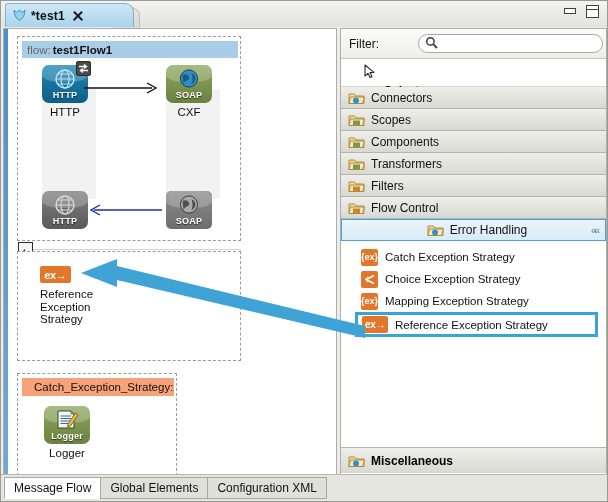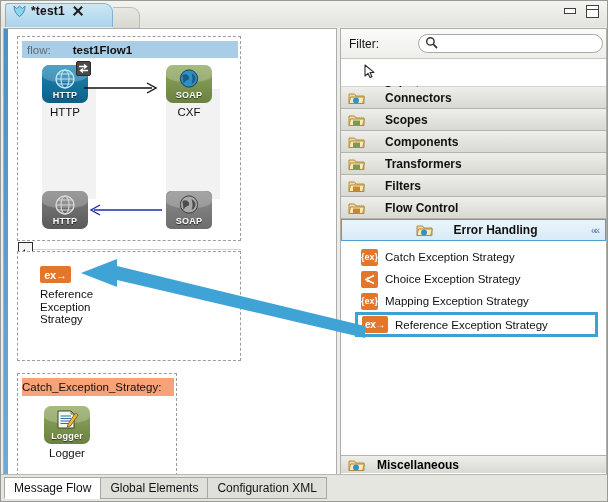--- a/index.html
+++ b/index.html
@@ -8,25 +8,25 @@
     font-family:"Liberation Sans",sans-serif;
     font-size:12px;color:#000;
     background:#e9e9e4;
   }
   .app{position:relative;width:608px;height:502px;box-sizing:border-box;
        border:1px solid #9a9a94;background:#ececec;}
 
   
   .titlebar{position:absolute;left:0;top:0;width:606px;height:26px;
     background:linear-gradient(#f3f3f0,#e3e3de);}
-  .tab{position:absolute;left:4px;top:2px;height:24px;width:108px;
+  .tab{position:absolute;left:4px;top:2px;height:24px;width:129px;
     background:linear-gradient(#cfe7f5,#a9d3ec);
     border:1px solid #7fb3d4;border-bottom:none;
     border-radius:3px 9px 0 0;box-sizing:border-box;
-    display:flex;align-items:flex-start;padding-left:6px;}
+    display:flex;align-items:center;padding-left:6px;}
   .tab-icon{width:15px;height:15px;margin-right:4px;flex:0 0 auto;}
   .tab-label{font-size:12px;font-weight:bold;color:#111;letter-spacing:.2px;}
   .tab-close{margin-left:6px;width:14px;height:14px;position:relative;}
   .tab-close:before,.tab-close:after{
     content:"";position:absolute;left:1px;top:6px;width:12px;height:2.4px;
     background:#1c1c1c;}
   .tab-close:before{transform:rotate(45deg);}
   .tab-close:after{transform:rotate(-45deg);}
   .tab-tail{position:absolute;left:112px;top:6px;width:26px;height:20px;
     background:linear-gradient(#e8e8e3,#d8d8d2);
@@ -48,40 +48,40 @@
     background:linear-gradient(#4d8fc4,#6fa9d6);}
   .canvas{position:absolute;left:4px;top:0;right:0;bottom:0;background:#fff;
     overflow:hidden;}
 
   
   .flowbox{position:absolute;left:9px;top:7px;width:224px;height:205px;
     border:1px dashed #9d9d97;box-sizing:border-box;background:#fff;}
   .flowhdr{position:absolute;left:4px;top:4px;width:216px;height:17px;
     background:#a9cde7;display:flex;align-items:center;padding-left:5px;
     box-sizing:border-box;font-size:11.5px;}
-  .flowhdr .k{color:#5d6b72;margin-right:22px;}
+  .flowhdr .k{color:#5d6b72;margin-right:2px;}
   .flowhdr .v{font-weight:bold;color:#101010;}
   .lane{position:absolute;width:54px;background:#f2f2f2;}
 
   
   .excbox{position:absolute;left:9px;top:222px;width:224px;height:110px;
     border:1px dashed #9d9d97;box-sizing:border-box;background:#fff;}
   .collapse-handle{position:absolute;left:10px;top:213px;width:15px;height:15px;
     border:1px solid #2b2b2b;background:#f4f4f4;box-sizing:border-box;}
   .collapse-handle:after{content:"";position:absolute;left:2px;top:6px;
     width:0;height:0;border:4px solid transparent;border-right-color:#1b1b1b;
     border-left:0;}
   .collapse-line{position:absolute;left:25px;top:220px;width:208px;height:1px;
     background:#d2d2d2;}
 
   
   .catchbox{position:absolute;left:9px;top:344px;width:160px;height:118px;
     border:1px dashed #9d9d97;box-sizing:border-box;background:#fff;}
   .catchhdr{position:absolute;left:4px;top:4px;width:152px;height:18px;
-    background:#f7a278;display:flex;align-items:center;padding-left:0;
+    background:#f7a278;display:flex;align-items:center;padding-left:12px;
     box-sizing:border-box;font-size:11.5px;color:#111;}
 
   
   .node{position:absolute;text-align:center;width:62px;}
   .nicon{width:46px;height:38px;border-radius:7px;margin:0 auto;position:relative;
     box-sizing:border-box;overflow:hidden;}
   .nicon .sheen{position:absolute;left:0;top:0;right:0;height:46%;
     background:rgba(255,255,255,.22);border-radius:7px 7px 40% 40%;}
   .nicon .cap{position:absolute;left:0;right:0;bottom:3px;font-size:9px;
     font-weight:bold;color:#fff;text-shadow:0 1px 1px rgba(0,0,0,.65);
@@ -117,39 +117,39 @@
     box-sizing:border-box;}
   .searchbox input{border:0;outline:0;flex:1;font-size:11.5px;
     font-family:"Liberation Sans",sans-serif;background:transparent;
     padding:0 6px 0 4px;height:15px;}
   .selrow{height:28px;display:flex;align-items:center;padding-left:22px;
     background:#fff;border-bottom:1px solid #d6d6d0;box-sizing:border-box;}
   .selrow .lab{font-size:12px;font-weight:bold;margin-left:7px;margin-top:36px;}
   .cat{height:22px;display:flex;align-items:center;padding-left:7px;
     background:linear-gradient(#eeeeea,#d9d9d3);
     border-bottom:1px solid #b4b4ae;box-sizing:border-box;position:relative;}
-  .cat .lab{font-size:12px;font-weight:bold;margin-left:20px;color:#111;}
+  .cat .lab{font-size:12px;font-weight:normal;margin-left:6px;color:#111;}
   .cat.active{background:linear-gradient(#eaf4fb,#d8ebf7);
     border:1px solid #4ea0d8;box-sizing:border-box;justify-content:center;}
   .chev{position:absolute;right:7px;top:5px;font-size:10px;color:#5c7f99;
     letter-spacing:-2px;}
   .plist{background:#fff;padding:5px 0 4px 0;}
   .pitem{height:22px;display:flex;align-items:center;padding-left:20px;
     box-sizing:border-box;}
   .pitem.sel{border:3px solid #3aa3d4;box-sizing:border-box;
     margin:0 8px 0 14px;padding-left:4px;height:25px;background:#fff;}
   .pic{width:17px;height:17px;background:#e2762a;border-radius:2px;
     flex:0 0 auto;display:flex;align-items:center;justify-content:center;
     color:#fff;font-weight:bold;font-size:9px;margin-right:7px;
     position:relative;}
   .pitem .lab{font-size:11.5px;color:#111;}
-  .misc{position:absolute;left:0;right:0;bottom:1px;height:18px;
+  .misc{position:absolute;left:0;right:0;bottom:1px;height:26px;
     display:flex;align-items:center;padding-left:7px;
     background:linear-gradient(#eeeeea,#d9d9d3);
-    border-top:1px solid #b4b4ae;box-sizing:border-box;gap:6px;}
+    border-top:1px solid #b4b4ae;box-sizing:border-box;}
 
   
   .folder{width:17px;height:14px;position:relative;flex:0 0 auto;}
 
   
   .bottom{position:absolute;left:0;bottom:0;width:606px;height:26px;
     background:#e6e6e1;border-top:1px solid #b8b8b2;}
   .btabs{display:flex;align-items:center;height:26px;padding-left:3px;}
   .btab{height:22px;padding:0 9px;display:flex;align-items:center;
     font-size:12px;background:#e0e0da;border:1px solid #a8a8a2;

